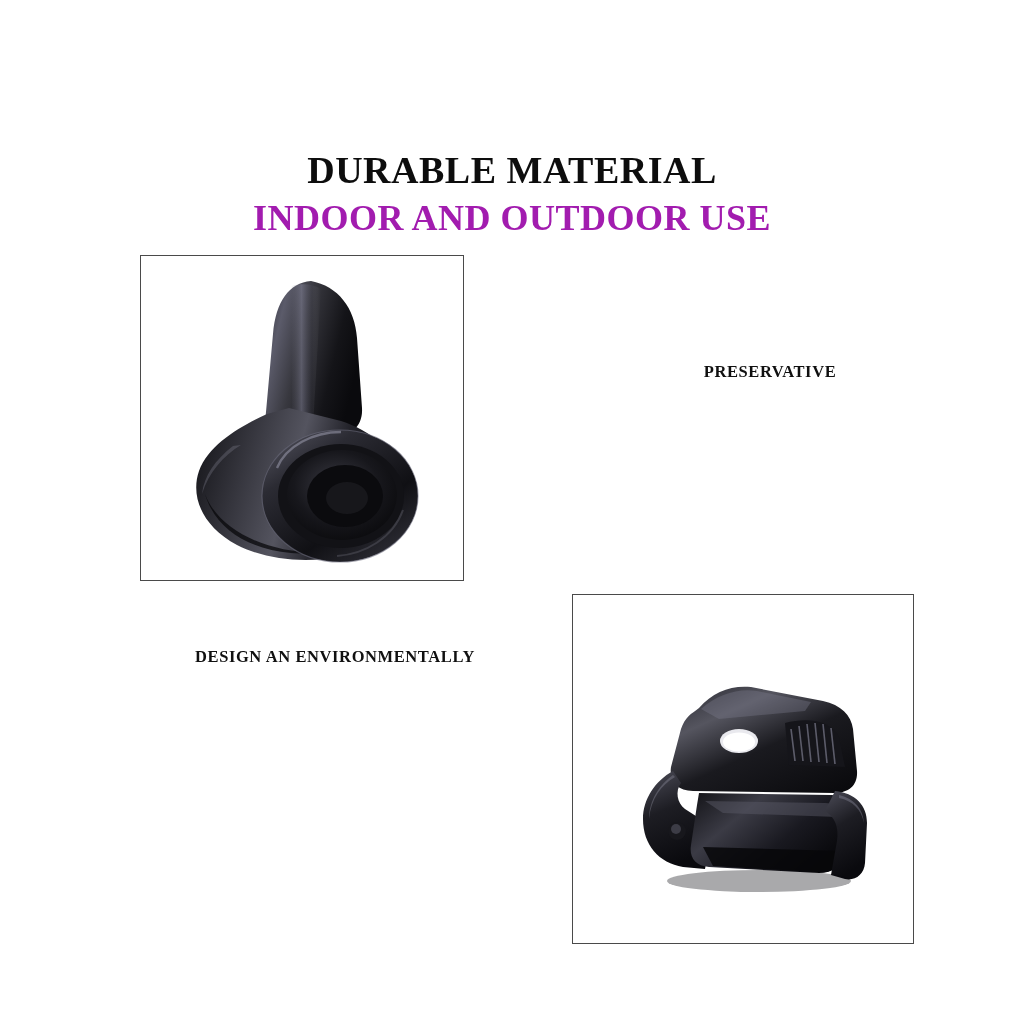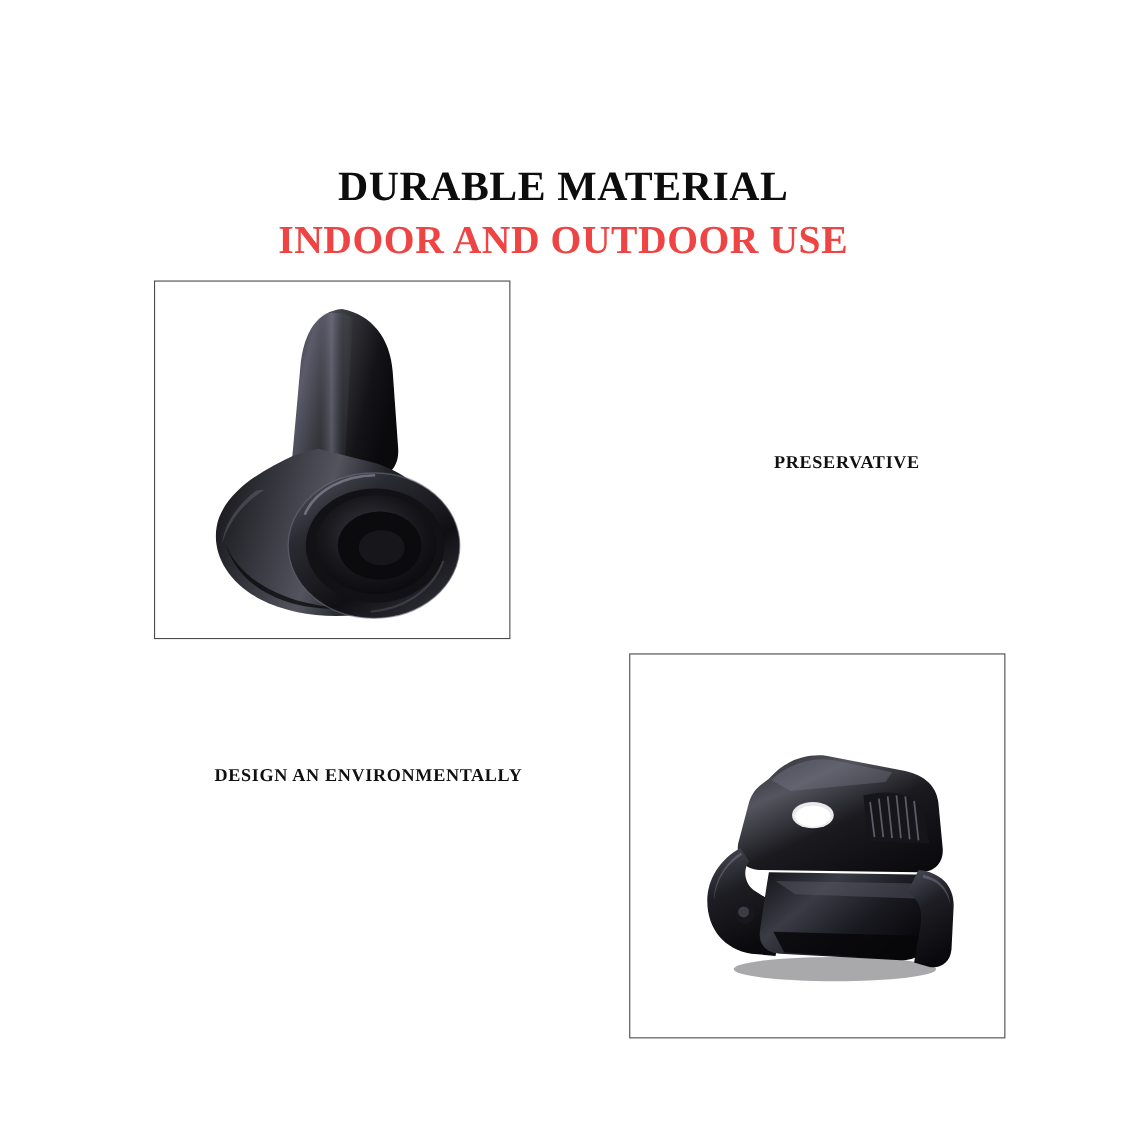--- a/index.html
+++ b/index.html
@@ -32,21 +32,21 @@
   }
   .headline-1 {
     top: 148px;
     font-size: 38px;
     line-height: 44px;
   }
   .headline-2 {
     top: 197px;
     font-size: 36px;
     line-height: 42px;
-    color: #ef4444;
+    color: #a21caf;
   }
 
   
   .photo-frame {
     position: absolute;
     border: 1px solid #4a4a4a;
     background: #ffffff;
     overflow: hidden;
   }
   .frame-top {
@@ -69,21 +69,20 @@
     top: 0;
     width: 100%;
     height: 100%;
   }
 
   
   .text-block {
     position: absolute;
     font-weight: bold;
     color: #101010;
-    margin-top: 48px;
   }
   .text-block .line {
     display: block;
     white-space: nowrap;
   }
 
   .features {
     left: 560px;
     top: 362px;
     width: 420px;

